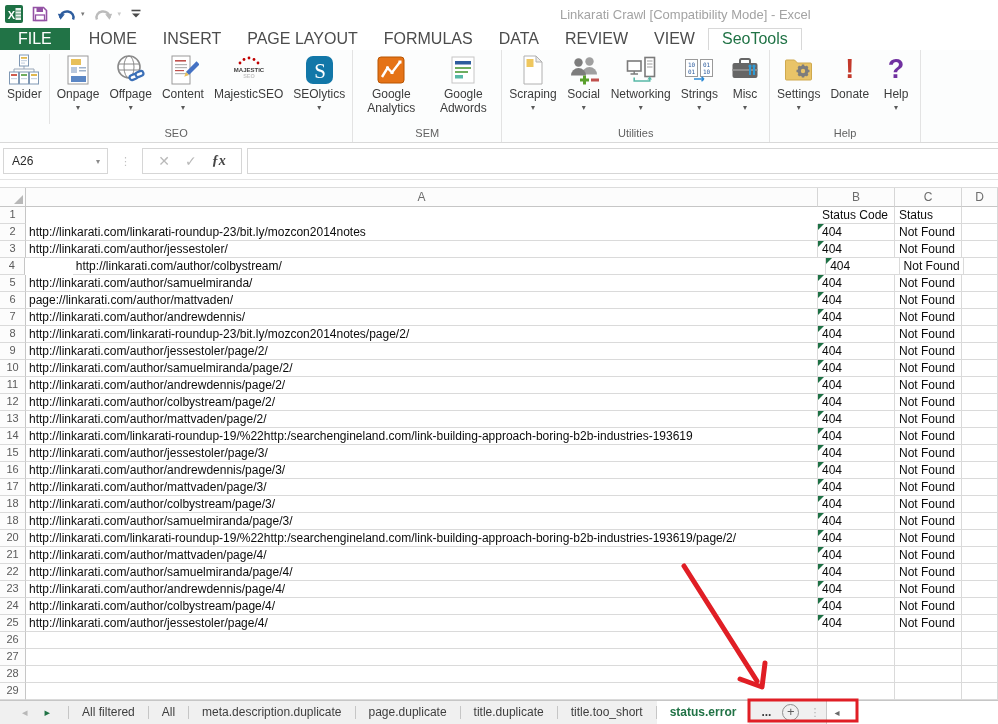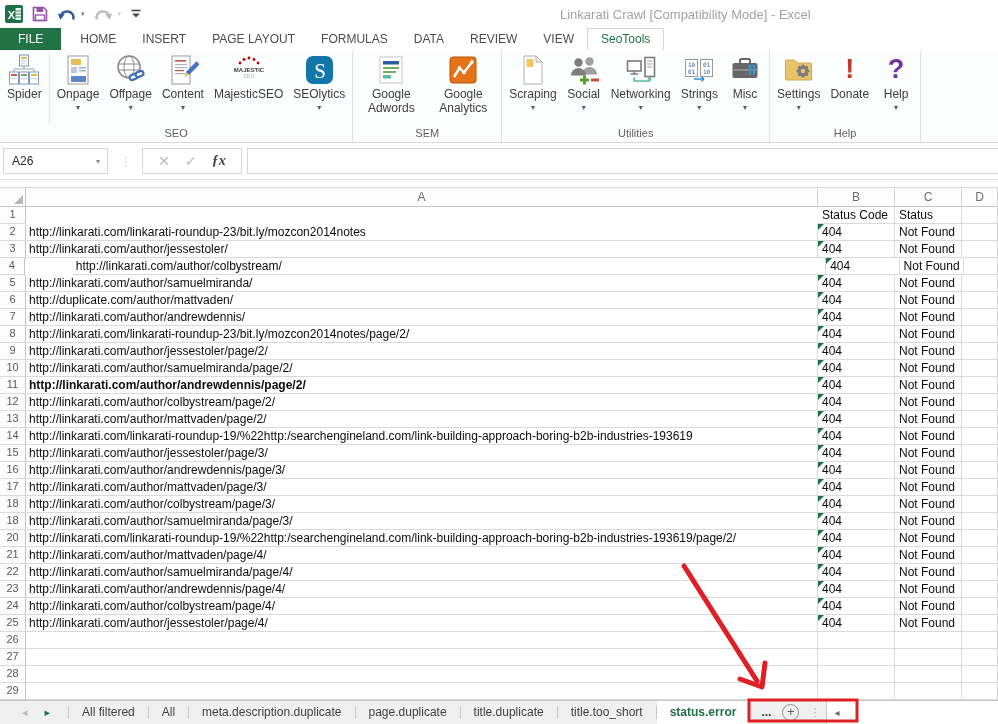--- a/index.html
+++ b/index.html
@@ -10,21 +10,21 @@
     -webkit-font-smoothing: antialiased;
   }
   
   .titlebar { height: 28px; position: relative; background: #fff; }
   .qat { position: absolute; left: 5px; top: 3px; display: flex; align-items: center; gap: 9px; height: 22px; }
   .qicon { display: inline-flex; align-items: center; }
   .marr { font-size: 7px; color: #777; margin-left: -4px; }
   .marr.dim { color: #c9c9c9; }
   .wintitle { position: absolute; left: 560px; top: 7px; font-size: 13px; color: #a3a3a3; white-space: nowrap; }
   
-  .tabrow { height: 22px; display: flex; align-items: stretch; background: #fff; font-size: 12px; }
+  .tabrow { height: 22px; display: flex; align-items: stretch; background: #fff; font-size: 16px; }
   .rtab { padding: 0 13px; line-height: 22px; color: #4c4c4c; white-space: nowrap; }
   .rtab.file { background: #217346; color: #fff; padding: 0 18px; margin-right: 6px; }
   .rtab.active { background: #fff; color: #217346; border: 1px solid #d8d8d8; border-bottom: none; line-height: 20px; }
   
   .ribbon { height: 93px; background: #fcfdfd; border-bottom: 1px solid #d9d9d9; display: flex; align-items: stretch; }
   .rgroup { display: flex; flex-direction: column; border-right: 1px solid #e3e3e3; padding: 1px 2px 0; }
   .rgrow { display: flex; align-items: flex-start; flex: 1; }
   .rgl { text-align: center; color: #616161; font-size: 11px; height: 16px; line-height: 14px; }
   .rbtn { display: flex; flex-direction: column; align-items: center; padding: 3px 5px 0; min-width: 44px; }
   .ricon { width: 32px; height: 32px; display: block; }
@@ -235,42 +235,42 @@
           <span class="rarrow">▾</span>
         </div>
       </div>
       <div class="rgl">SEO</div>
     </div>
     <div class="rgroup">
       <div class="rgrow">
         <div class="rbtn twoline">
           <span class="ricon">
             <svg viewBox="0 0 32 32">
-              <rect x="5" y="3" width="22" height="26" fill="#fff" stroke="#c6c6c6"></rect>
-              <rect x="8" y="7" width="16" height="3.5" fill="#2e5d9e"></rect>
-              <rect x="8" y="13" width="16" height="2" fill="#6fae5f"></rect>
-              <rect x="8" y="17" width="13" height="2" fill="#6fae5f"></rect>
-              <rect x="8" y="21" width="8" height="3.5" fill="#57b8a6"></rect>
-            </svg>
-          </span>
-          <span class="rlbl">Google Adwords</span>
-        </div>
-        <div class="rbtn twoline">
-          <span class="ricon">
-            <svg viewBox="0 0 32 32">
               <rect x="3" y="3" width="26" height="26" rx="3" fill="#e57317" stroke="#b85400"></rect>
               <polyline points="7,23 12.5,14 17,18.5 25,8" fill="none" stroke="#fff" stroke-width="2.4"></polyline>
               <g fill="#fff">
                 <rect x="11" y="12.5" width="3" height="3"></rect>
                 <rect x="15.5" y="17" width="3" height="3"></rect>
                 <rect x="23.5" y="6.5" width="3" height="3"></rect>
               </g>
             </svg>
           </span>
           <span class="rlbl">Google Analytics</span>
+        </div>
+        <div class="rbtn twoline">
+          <span class="ricon">
+            <svg viewBox="0 0 32 32">
+              <rect x="5" y="3" width="22" height="26" fill="#fff" stroke="#c6c6c6"></rect>
+              <rect x="8" y="7" width="16" height="3.5" fill="#2e5d9e"></rect>
+              <rect x="8" y="13" width="16" height="2" fill="#6fae5f"></rect>
+              <rect x="8" y="17" width="13" height="2" fill="#6fae5f"></rect>
+              <rect x="8" y="21" width="8" height="3.5" fill="#57b8a6"></rect>
+            </svg>
+          </span>
+          <span class="rlbl">Google Adwords</span>
         </div>
       </div>
       <div class="rgl">SEM</div>
     </div>
     <div class="rgroup">
       <div class="rgrow">
         <div class="rbtn">
           <span class="ricon">
             <svg viewBox="0 0 32 32">
               <path d="M7 2h12l6 6v22H7z" fill="#fff" stroke="#b0b0b0"></path>
@@ -442,21 +442,21 @@
       </div>
       <div class="grow">
         <div class="rowh">5</div>
         <div class="cell col-a" style="width: 792px;"><span>http://linkarati.com/author/samuelmiranda/</span></div>
         <div class="cell col-b" style="width: 77px;"><span class="flag"></span><span>404</span></div>
         <div class="cell col-c" style="width: 67px;"><span>Not Found</span></div>
         <div class="cell col-d" style="width: 36px;"></div>
       </div>
       <div class="grow">
         <div class="rowh">6</div>
-        <div class="cell col-a" style="width: 792px;"><span>http://duplicate.com/author/mattvaden/</span></div>
+        <div class="cell col-a" style="width: 792px;"><span>page://linkarati.com/author/mattvaden/</span></div>
         <div class="cell col-b" style="width: 77px;"><span class="flag"></span><span>404</span></div>
         <div class="cell col-c" style="width: 67px;"><span>Not Found</span></div>
         <div class="cell col-d" style="width: 36px;"></div>
       </div>
       <div class="grow">
         <div class="rowh">7</div>
         <div class="cell col-a" style="width: 792px;"><span>http://linkarati.com/author/andrewdennis/</span></div>
         <div class="cell col-b" style="width: 77px;"><span class="flag"></span><span>404</span></div>
         <div class="cell col-c" style="width: 67px;"><span>Not Found</span></div>
         <div class="cell col-d" style="width: 36px;"></div>
@@ -477,21 +477,21 @@
       </div>
       <div class="grow">
         <div class="rowh">10</div>
         <div class="cell col-a" style="width: 792px;"><span>http://linkarati.com/author/samuelmiranda/page/2/</span></div>
         <div class="cell col-b" style="width: 77px;"><span class="flag"></span><span>404</span></div>
         <div class="cell col-c" style="width: 67px;"><span>Not Found</span></div>
         <div class="cell col-d" style="width: 36px;"></div>
       </div>
       <div class="grow">
         <div class="rowh">11</div>
-        <div class="cell col-a" style="width: 792px; font-weight: bold;"><span>http://linkarati.com/author/andrewdennis/page/2/</span></div>
+        <div class="cell col-a" style="width: 792px;"><span>http://linkarati.com/author/andrewdennis/page/2/</span></div>
         <div class="cell col-b" style="width: 77px;"><span class="flag"></span><span>404</span></div>
         <div class="cell col-c" style="width: 67px;"><span>Not Found</span></div>
         <div class="cell col-d" style="width: 36px;"></div>
       </div>
       <div class="grow">
         <div class="rowh">12</div>
         <div class="cell col-a" style="width: 792px;"><span>http://linkarati.com/author/colbystream/page/2/</span></div>
         <div class="cell col-b" style="width: 77px;"><span class="flag"></span><span>404</span></div>
         <div class="cell col-c" style="width: 67px;"><span>Not Found</span></div>
         <div class="cell col-d" style="width: 36px;"></div>

